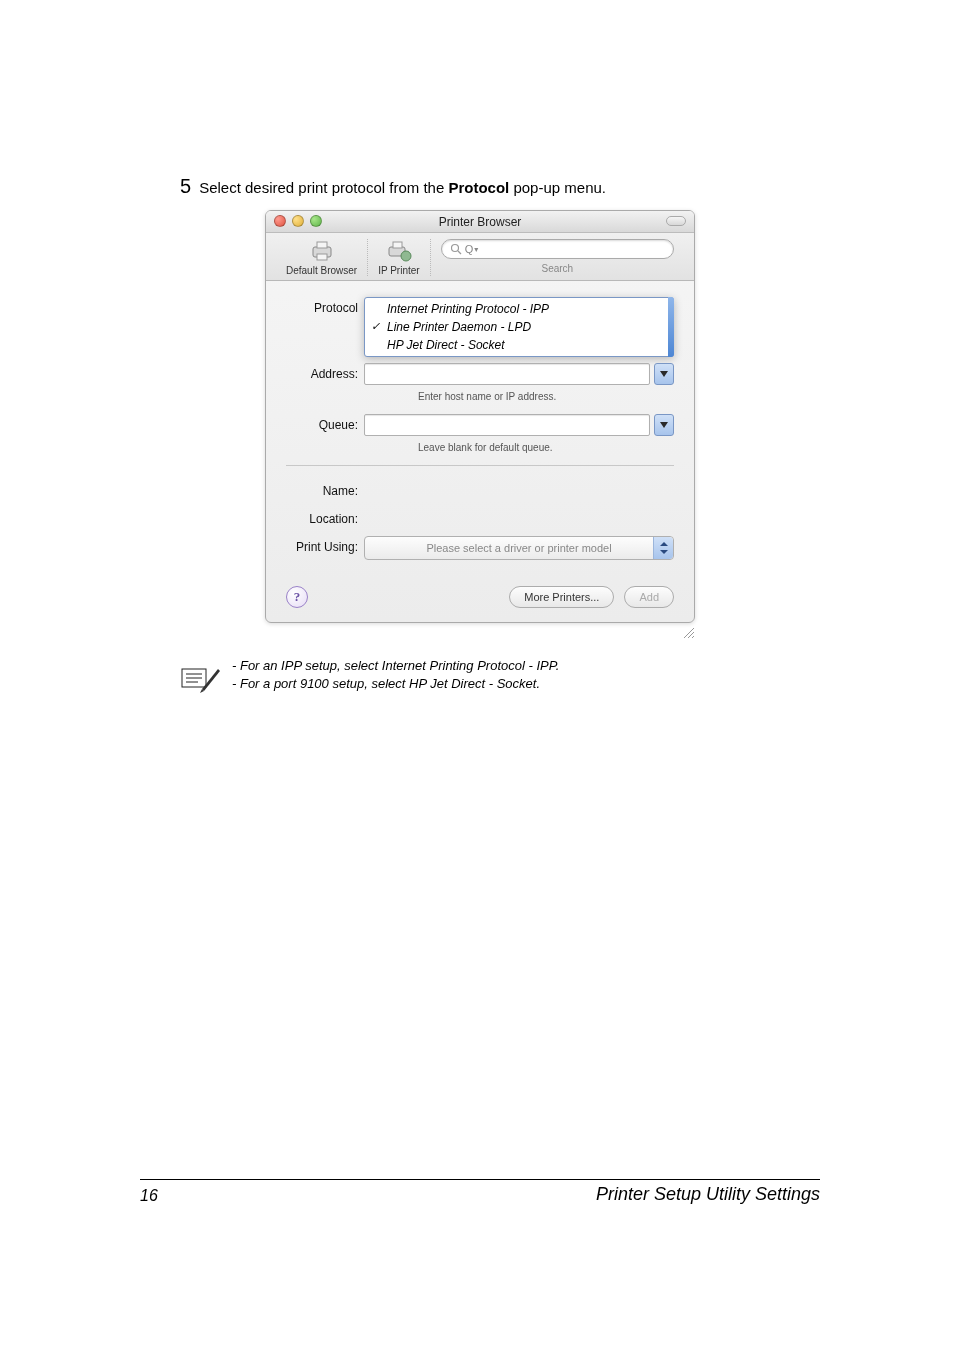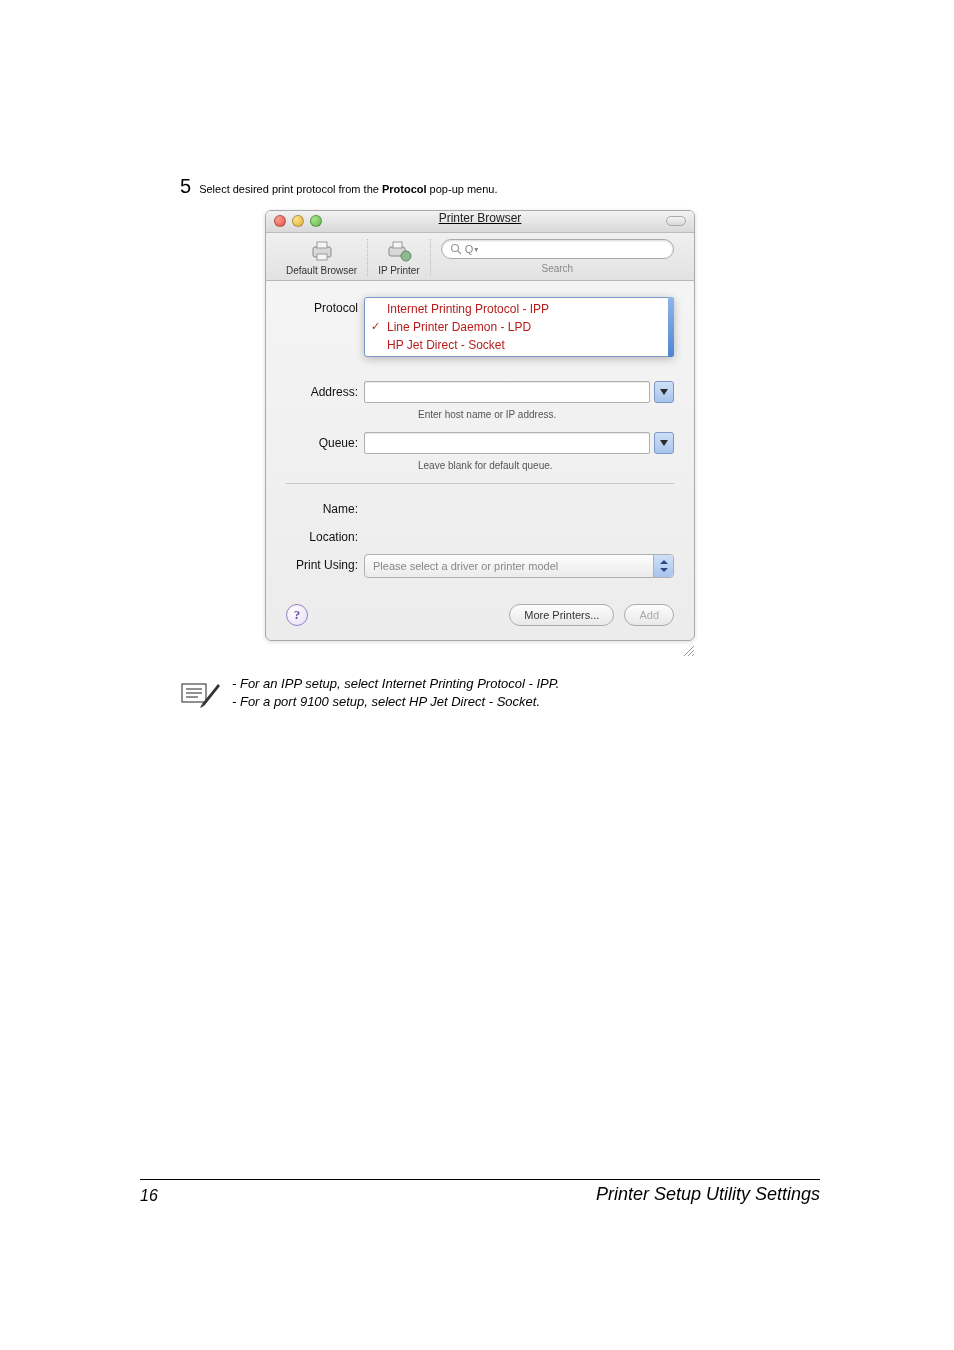--- a/index.html
+++ b/index.html
@@ -21,41 +21,40 @@
     margin-bottom: 12px;
     display: flex;
     align-items: baseline;
     gap: 8px;
   }
   .step-num {
     font-size: 20px;
     font-family: "Helvetica Neue", Arial, sans-serif;
     font-weight: 400;
   }
-  .step-text { font-size: 11px; }
+  .step-text { font-size: 15px; }
   .step-text b { font-weight: 700; }
 
   
   .dialog {
     width: 430px;
     margin: 0 auto 20px auto;
     border: 1px solid #aaa;
     border-radius: 6px;
     background: linear-gradient(#f6f6f6, #ececec);
     box-shadow: 0 1px 4px rgba(0,0,0,0.15);
     overflow: hidden;
   }
   .titlebar {
     height: 22px;
     background: linear-gradient(#f2f2f2, #d9d9d9);
     border-bottom: 1px solid #bcbcbc;
     display: flex;
-    align-items: flex-start;
+    align-items: center;
     position: relative;
-    text-decoration: underline;
   }
   .traffic {
     display: flex;
     gap: 6px;
     position: absolute;
     left: 8px;
     top: 4px;
   }
   .tl {
     width: 12px; height: 12px; border-radius: 50%;
@@ -157,22 +156,23 @@
     border: 1px solid #7a97c5;
     border-radius: 3px;
     background: #fff;
     box-shadow: 0 2px 8px rgba(0,0,0,0.25);
     padding: 2px 0;
     font-size: 12px;
     font-family: "Lucida Grande", Arial, sans-serif;
   }
   .dd-item {
     padding: 2px 22px;
-    color: #b91c1c;
+    color: #000000;
     position: relative;
+    font-style: italic;
   }
   .dd-item.checked::before {
     content: "✓";
     position: absolute;
     left: 6px;
     top: 2px;
     font-size: 11px;
   }
   .dd-side {
     position: absolute;
@@ -218,20 +218,21 @@
     height: 22px;
     border: 1px solid #b0b0b0;
     border-radius: 4px;
     background: linear-gradient(#fdfdfd,#ebebeb);
     display: flex; align-items: center;
     padding: 11px 8px;
     font-size: 11px;
     color: #888;
     position: relative;
     font-family: "Lucida Grande", Arial, sans-serif;
+    justify-content: center;
   }
   .select .end {
     position: absolute;
     right: 0; top: 0;
     width: 20px; height: 100%;
     border-left: 1px solid #9bb5db;
     border-radius: 0 4px 4px 0;
     background: linear-gradient(#cfe0f7,#a7c4ec);
     display: flex; align-items: center; justify-content: center;
   }
@@ -267,21 +268,21 @@
   .resize {
     width: 14px; height: 14px;
     align-self: flex-end;
     margin-left: 6px;
   }
   .resize svg { width: 14px; height: 14px; }
 
   
   .note-row {
     display: flex;
-    align-items: center;
+    align-items: flex-end;
     gap: 12px;
     margin-top: 8px;
   }
   .note-icon {
     width: 40px; height: 30px;
     flex-shrink: 0;
   }
   .note-text {
     font-size: 13px;
     font-style: italic;
@@ -376,21 +377,21 @@
         <div class="dropdown-open-wrap">
           <div class="dropdown-open">
             <div class="dd-item">Internet Printing Protocol - IPP</div>
             <div class="dd-item checked">Line Printer Daemon - LPD</div>
             <div class="dd-item">HP Jet Direct - Socket</div>
             <div class="dd-side"></div>
           </div>
         </div>
       </div>
 
-      <div class="row" style="margin-top:24px">
+      <div class="row" style="margin-top:6px">
         <div class="lbl">Address:</div>
         <div class="textfield"></div>
         <div class="combo-btn">
           <svg viewBox="0 0 8 6">
               <polygon points="0,0 8,0 4,6" fill="#2a2a2a"></polygon>
             </svg>
         </div>
       </div>
       <div class="hint">Enter host name or IP address.</div>
 

